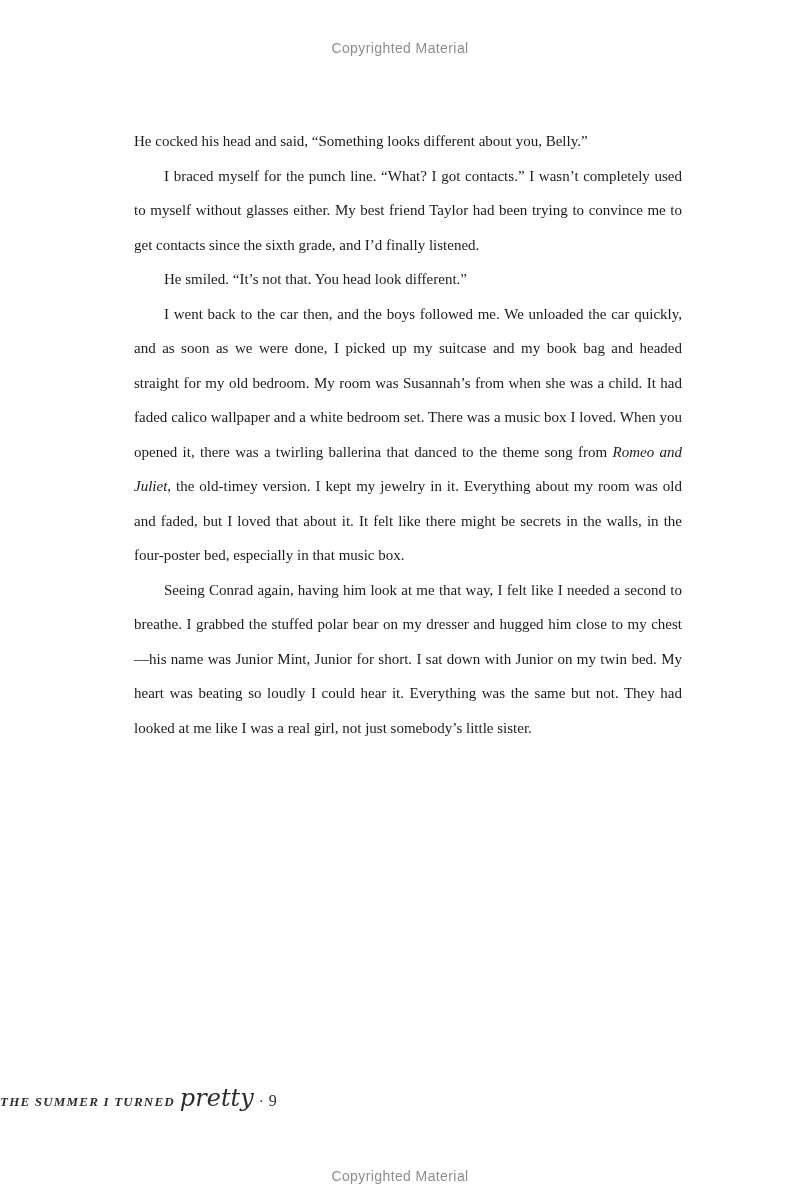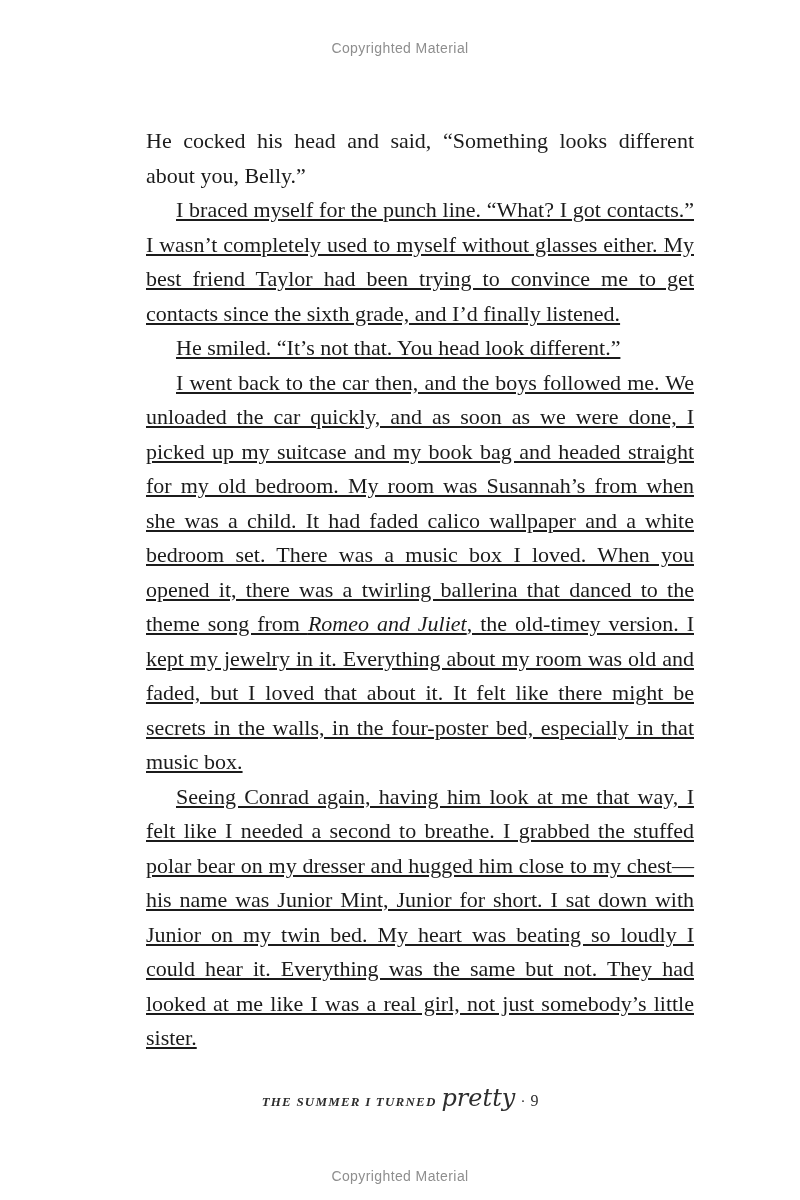--- a/index.html
+++ b/index.html
@@ -22,36 +22,36 @@
     font-family: "Liberation Sans", sans-serif;
     font-size: 14px;
     color: #8e8e8e;
     letter-spacing: 0.4px;
   }
   .copyright.top { top: 28px; }
   .copyright.bottom { top: 1156px; }
   .text-block {
     position: absolute;
     top: 112px;
-    left: 146px;
+    left: 134px;
     width: 548px;
     color: #1b1b1b;
-    font-size: 22px;
+    font-size: 15px;
     line-height: 34.5px;
     text-align: justify;
   }
   .text-block p { text-align: justify; }
-  .text-block p.indent { text-indent: 30px; text-decoration: underline; }
+  .text-block p.indent { text-indent: 30px; }
   .text-block .italic { font-style: italic; }
   .footer {
     position: absolute;
     top: 1072px;
     left: 0;
     width: 100%;
-    text-align: center;
+    text-align: left;
     color: #3a3a3a;
     white-space: nowrap;
   }
   .f-caps {
     font-style: italic;
     font-weight: bold;
     font-size: 13px;
     letter-spacing: 1.2px;
     color: #2e2e2e;
   }

